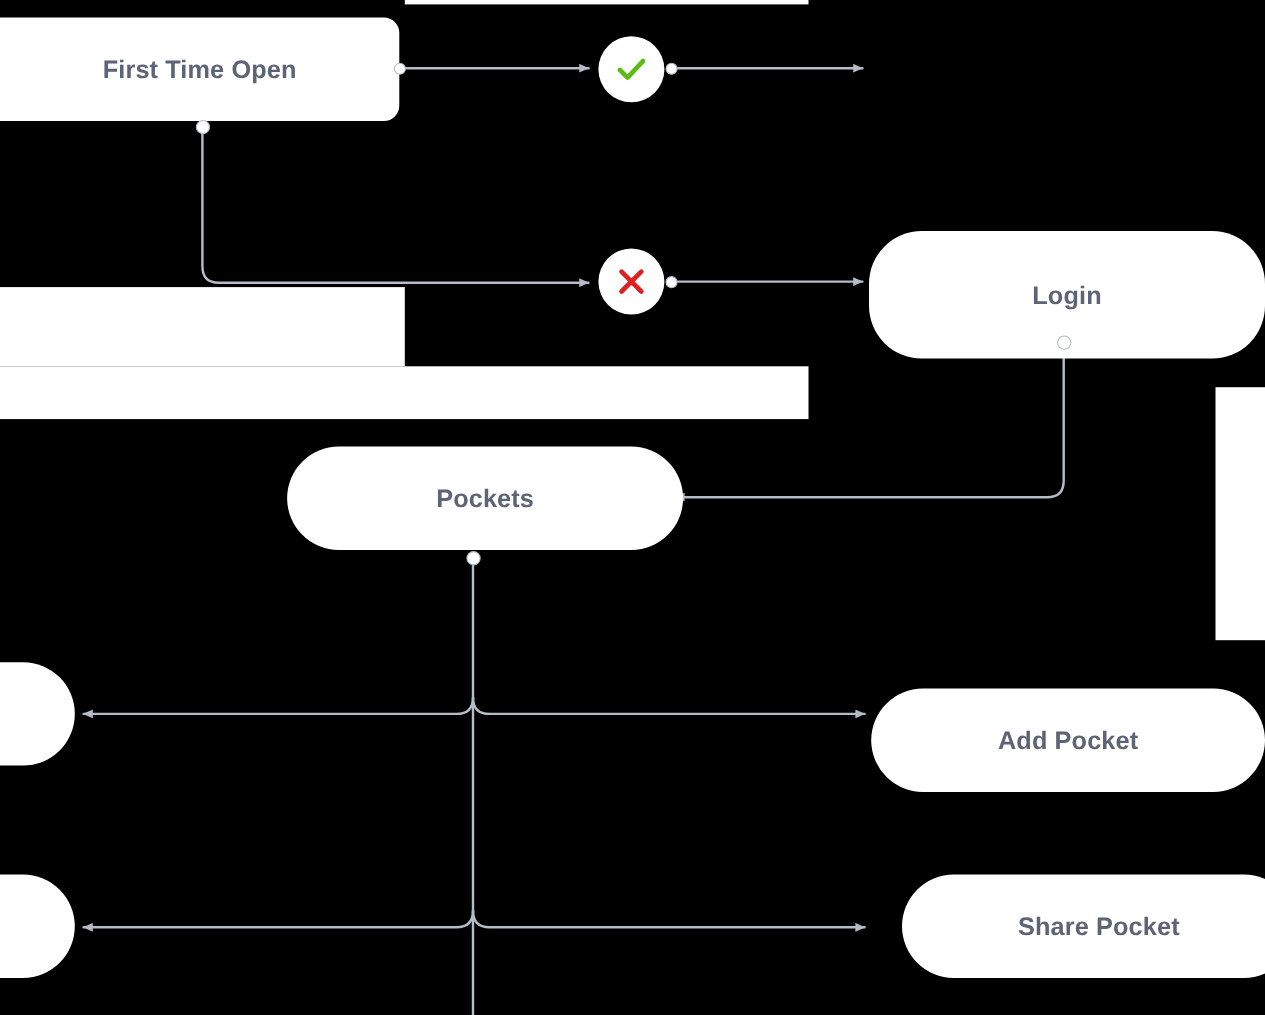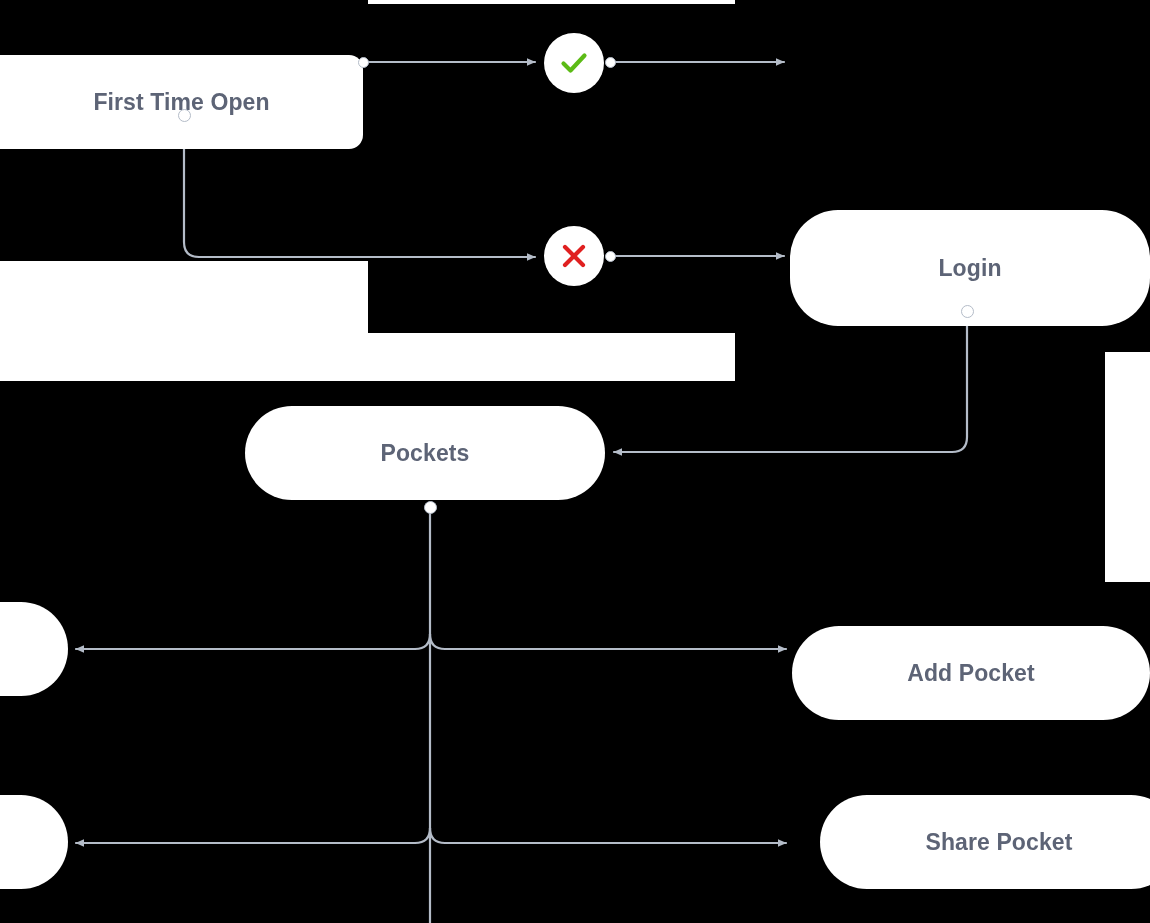--- a/index.html
+++ b/index.html
@@ -36,21 +36,21 @@
     align-items: center;
     justify-content: center;
     box-sizing: border-box;
     color: #5d6476;
     font-weight: bold;
     font-size: 23px;
     letter-spacing: 0.1px;
     white-space: nowrap;
   }
   .node.pill { border-radius: 48px; }
-  .node.rect { border-radius: 12px; margin-top: 39px; }
+  .node.rect { border-radius: 12px; }
   .badge {
     position: absolute;
     width: 60px;
     height: 60px;
     border-radius: 50%;
     background: #ffffff;
     display: flex;
     align-items: center;
     justify-content: center;
   }
@@ -114,21 +114,21 @@
 
   <div class="node rect" style="left:0px; top:16px; width:363px; height:94px; border-radius:0 14px 14px 0;">
     <span>First Time Open</span>
   </div>
 
 
   <div class="node pill" style="left:790px; top:210px; width:360px; height:116px;">
     <span>Login</span>
   </div>
 
-  <div class="node pill" style="left:245px; top:406px; width:360px; height:94px;">
+  <div class="node pill" style="left:261px; top:406px; width:360px; height:94px;">
     <span>Pockets</span>
   </div>
 
   <div class="node pill" style="left:792px; top:626px; width:358px; height:94px;">
     <span>Add Pocket</span>
   </div>
 
   <div class="node pill" style="left:820px; top:795px; width:358px; height:94px;">
     <span>Share Pocket</span>
   </div>

